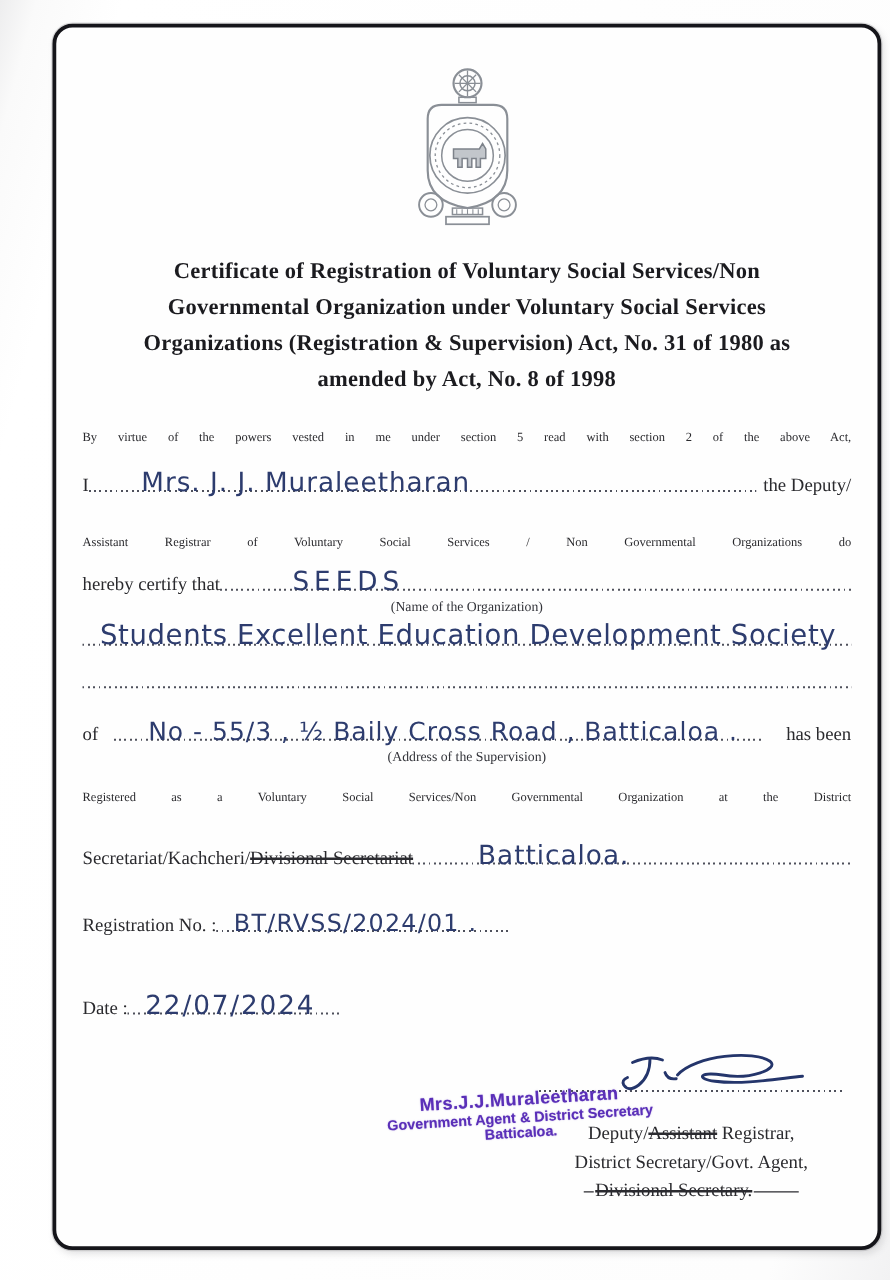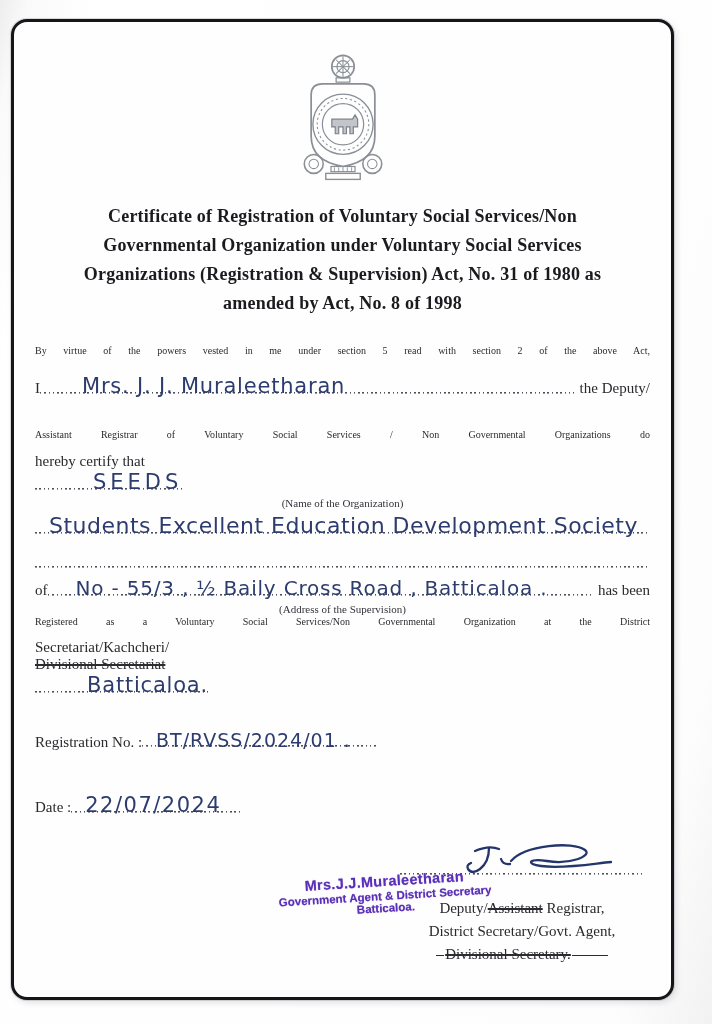--- a/index.html
+++ b/index.html
@@ -6,21 +6,21 @@
   html, body { width: 712px; }
   body {
     width: 712px; height: 1024px;
     background: linear-gradient(105deg, #ededee 0%, #fafafa 3%, #ffffff 10%, #fdfdfd 90%, #f2f2f3 100%);
     font-family: "Liberation Serif", serif;
     color: #26262a;
     overflow: hidden;
     position: relative;
   }
   .frame {
-    position: absolute; left: 11px; top: 19px; width: 663px; height: 981px;
+    position: absolute; left: 42px; top: 19px; width: 663px; height: 981px;
     border: 3px solid #15151a; border-radius: 16px;
     background: #fefefe;
     box-shadow: 0 0 0 1px rgba(120,120,125,.25), 2px 3px 6px rgba(100,100,105,.18);
     padding: 30px 21px 0 21px;
   }
   
   .emblem-wrap { display: flex; justify-content: center; margin-bottom: 14px; }
   .emblem-wrap svg { display: block; }
   
   .title { text-align: center; font-weight: bold; font-size: 18px; line-height: 29px; color: #1b1b1f; letter-spacing: .2px; }
@@ -40,27 +40,27 @@
   .hand {
     font-family: "DejaVu Sans", sans-serif;
     color: #2d3c6e; letter-spacing: .8px;
   }
   .caption { text-align: center; font-size: 11px; color: #33343a; }
   s, .struck { text-decoration: line-through; text-decoration-thickness: 1.6px; text-decoration-color: #2b2b30; }
   
   .mt-intro { margin-top: 26px; }
   .mt-iline { margin-top: 16px; }
   .mt-reg   { margin-top: 30px; }
-  .mt-cert  { margin-top: 12px; flex-direction: column; }
+  .mt-cert  { margin-top: 12px; }
   .mt-cap   { margin-top: 3px; }
   .mt-org   { margin-top: 4px; }
   .mt-blank { margin-top: 24px; }
-  .mt-of    { margin-top: 4px; }
-  .mt-regd  { }
-  .mt-secr  { margin-top: 10px; flex-direction: column; }
+  .mt-of    { margin-top: 18px; gap: 12px; }
+  .mt-regd  { margin-top: 20px; }
+  .mt-secr  { margin-top: 26px; }
   .mt-regno { margin-top: 32px; }
   .mt-date  { margin-top: 42px; }
   .blankline { height: 10px; }
   
   .hw-name { font-size: 21px; padding-left: 42px; }
   .hw-seeds { font-size: 21px; letter-spacing: 4px; padding-left: 58px; }
   .hw-org { font-size: 22px; letter-spacing: .5px; padding-left: 14px; white-space: nowrap; }
   .hw-addr { font-size: 20px; padding-left: 28px; white-space: nowrap; }
   .hw-dist { font-size: 21px; padding-left: 52px; }
   .hw-regno { font-size: 19px; padding-left: 14px; letter-spacing: 1px; }

